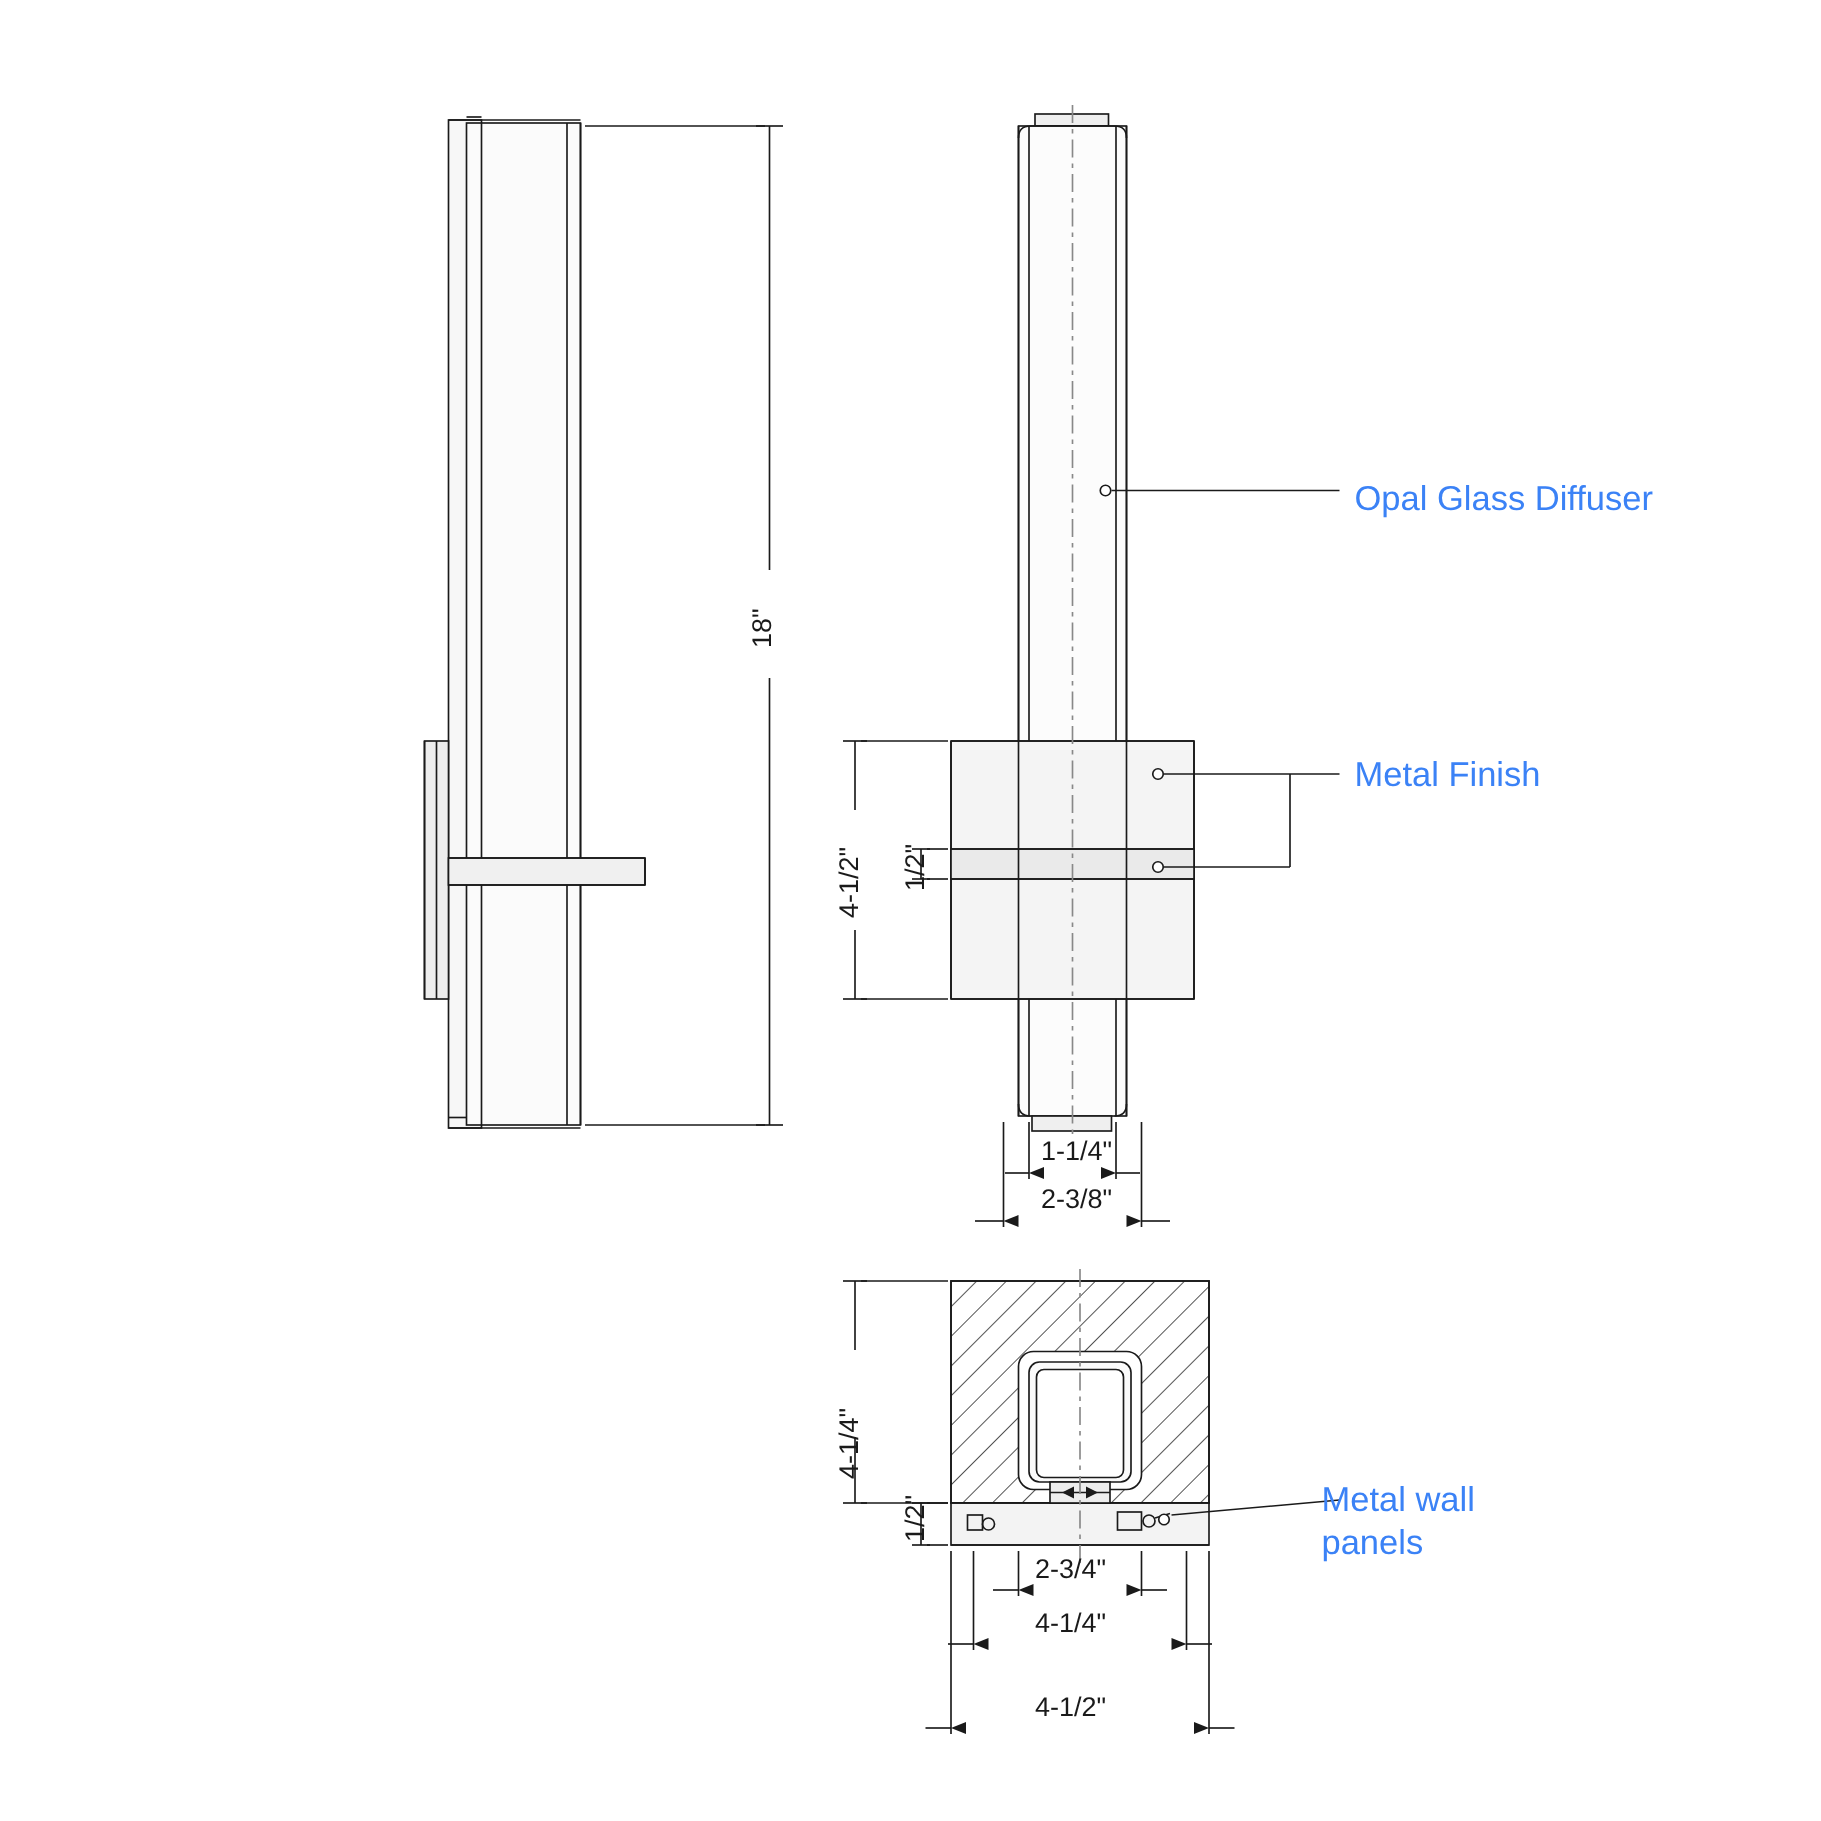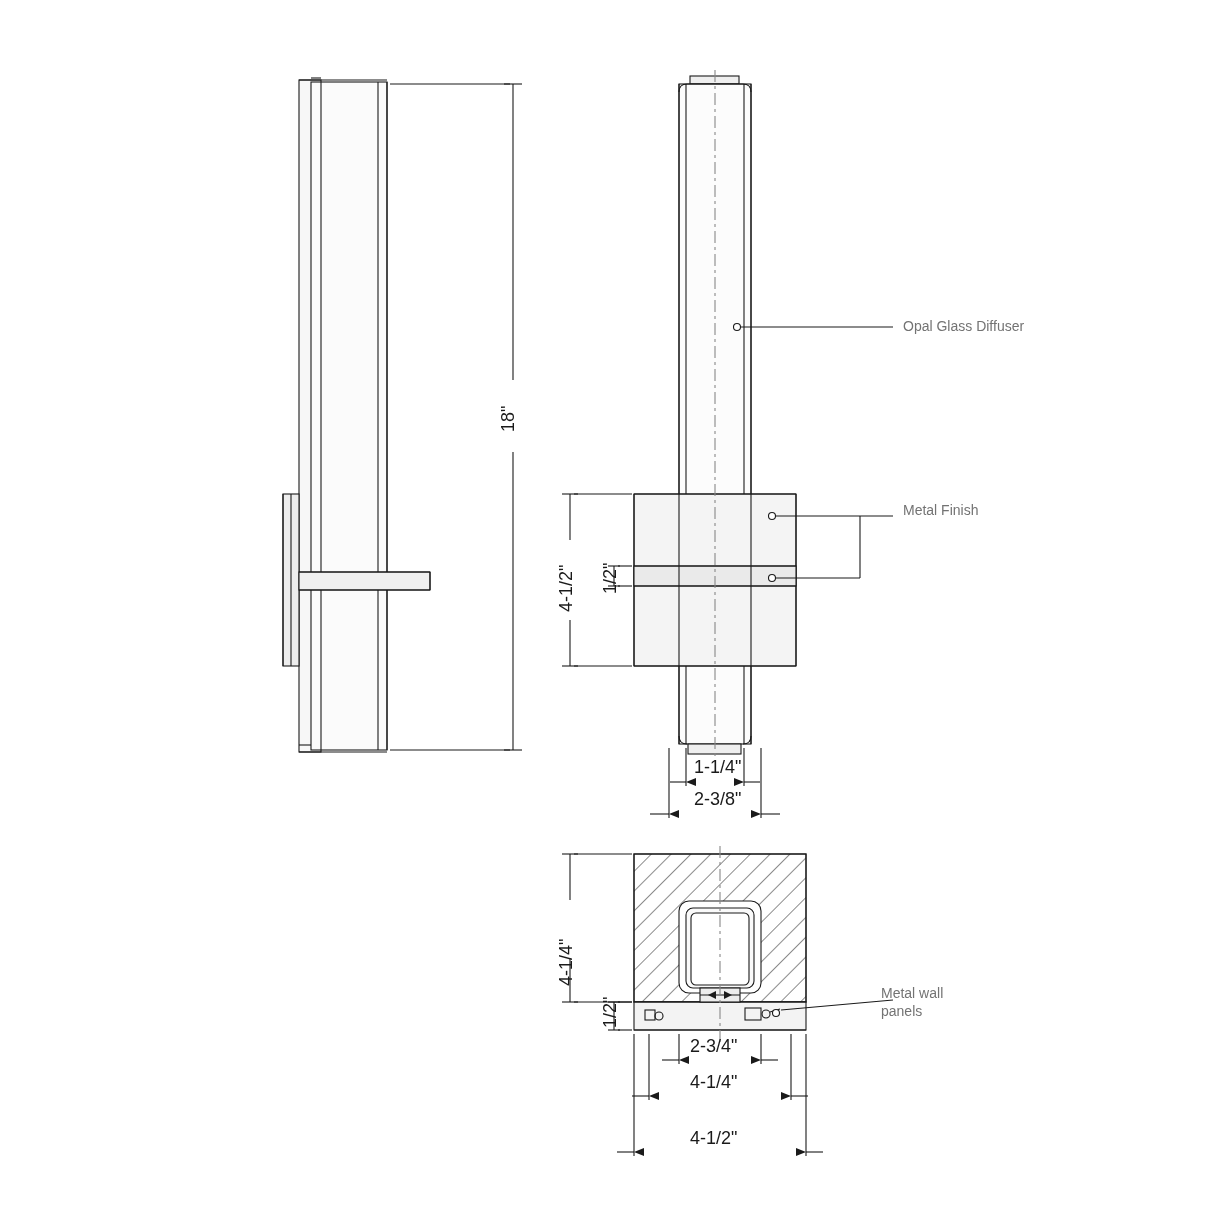--- a/index.html
+++ b/index.html
@@ -18,22 +18,22 @@
   #drawing {
     position: absolute;
     left: 0;
     top: 0;
     width: 1214px;
     height: 1214px;
   }
   .callout-label {
     position: absolute;
     font-family: "Liberation Sans", sans-serif;
-    font-size: 14px;
-    color: #737373;
+    font-size: 23px;
+    color: #3b82f6;
     white-space: pre-line;
     line-height: 1.25;
   }
   .dim-label {
     position: absolute;
     font-family: "Liberation Sans", sans-serif;
     font-size: 18px;
     color: #1a1a1a;
     white-space: nowrap;
   }

